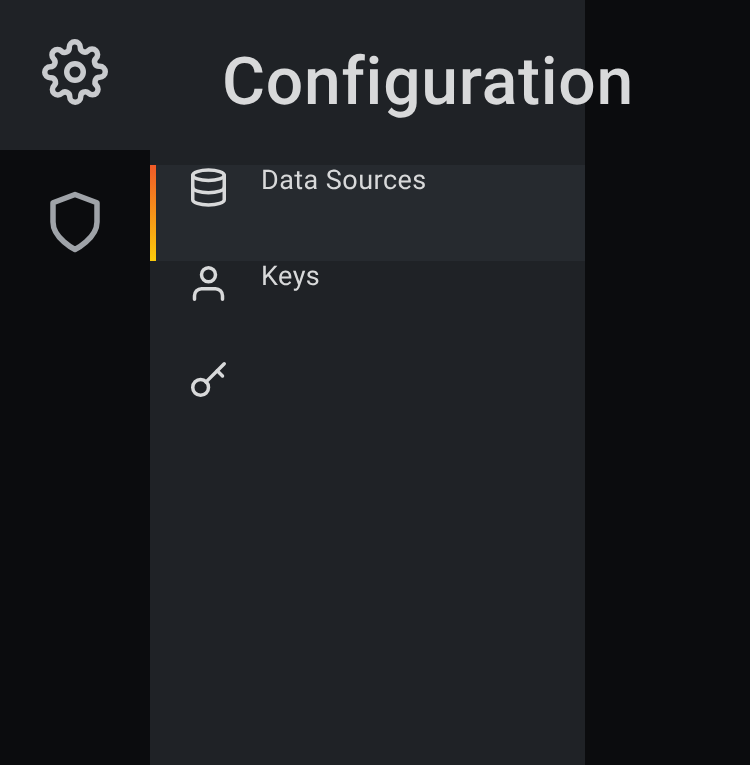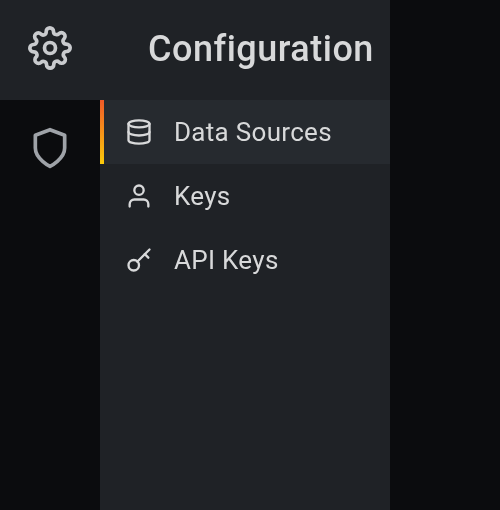--- a/index.html
+++ b/index.html
@@ -46,38 +46,38 @@
   }
   .panel {
     position: relative;
     width: 290px;
     background: #1f2226;
     display: flex;
     flex-direction: column;
     padding-bottom: 20px;
   }
   .panel-title {
-    font-size: 36px;
+    font-size: 44px;
     font-weight: 500;
     color: #d8d9da;
     padding: 28px 0 30px 48px;
     letter-spacing: 0.5px;
   }
   .menu {
     display: flex;
     flex-direction: column;
   }
   .menu-item {
     position: relative;
     display: flex;
-    align-items: center;
+    align-items: flex-start;
     height: 64px;
     padding-left: 24px;
     color: #d8d9da;
-    font-size: 26px;
+    font-size: 18px;
     font-weight: 400;
   }
   .menu-item.active {
     background: #262a2f;
   }
   .menu-item.active::before {
     content: "";
     position: absolute;
     left: 0;
     top: 0;
@@ -160,19 +160,18 @@
 
 
       <div class="menu-item">
         <span class="icon">
           <svg viewBox="0 0 24 24">
             <circle cx="7.5" cy="16.5" r="4.5"></circle>
             <line x1="10.5" y1="13.5" x2="21" y2="3"></line>
             <line x1="17" y1="7" x2="20" y2="10"></line>
           </svg>
         </span>
-        <span class="label">API Keys</span>
       </div>
 
     </div>
   </div>
 
 </div>
 
 </body></html>

